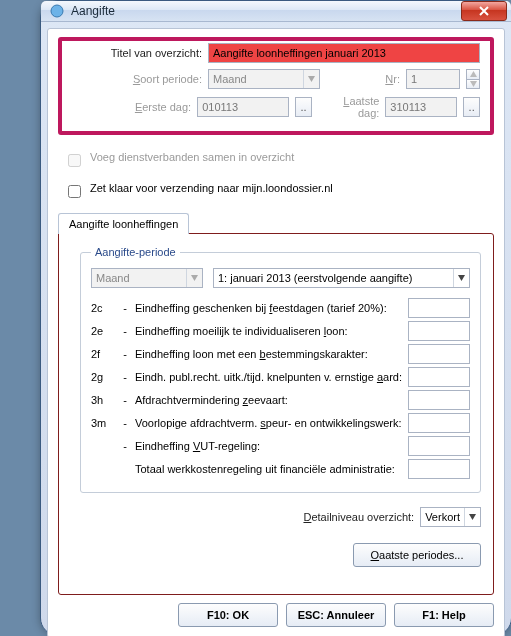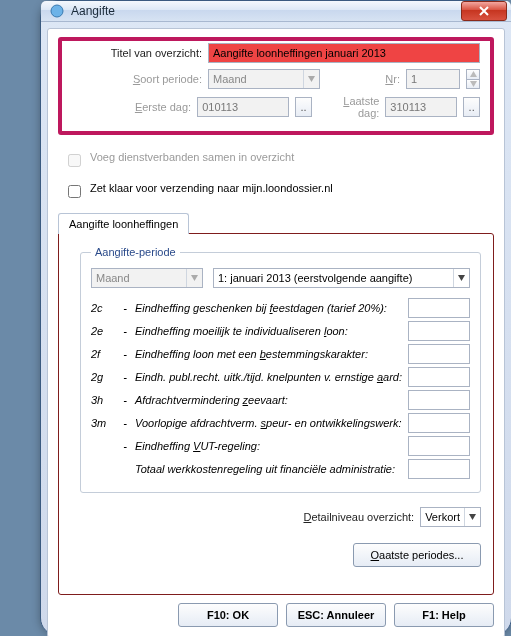--- a/index.html
+++ b/index.html
@@ -189,21 +189,20 @@
   .period-row {
     display: flex;
     gap: 10px;
     margin-bottom: 10px;
   }
   .line-row {
     display: flex;
     align-items: center;
     gap: 6px;
     margin: 3px 0;
-    font-style: italic;
   }
   .line-row .code { width: 24px; }
   .line-row .dash { width: 8px; text-align:center; }
   .line-row .desc { flex: 1; }
   .line-row input.amount {
     width: 62px;
     height: 20px;
     border: 1px solid #aab3c3;
     font: inherit;
     padding: 2px 4px;

